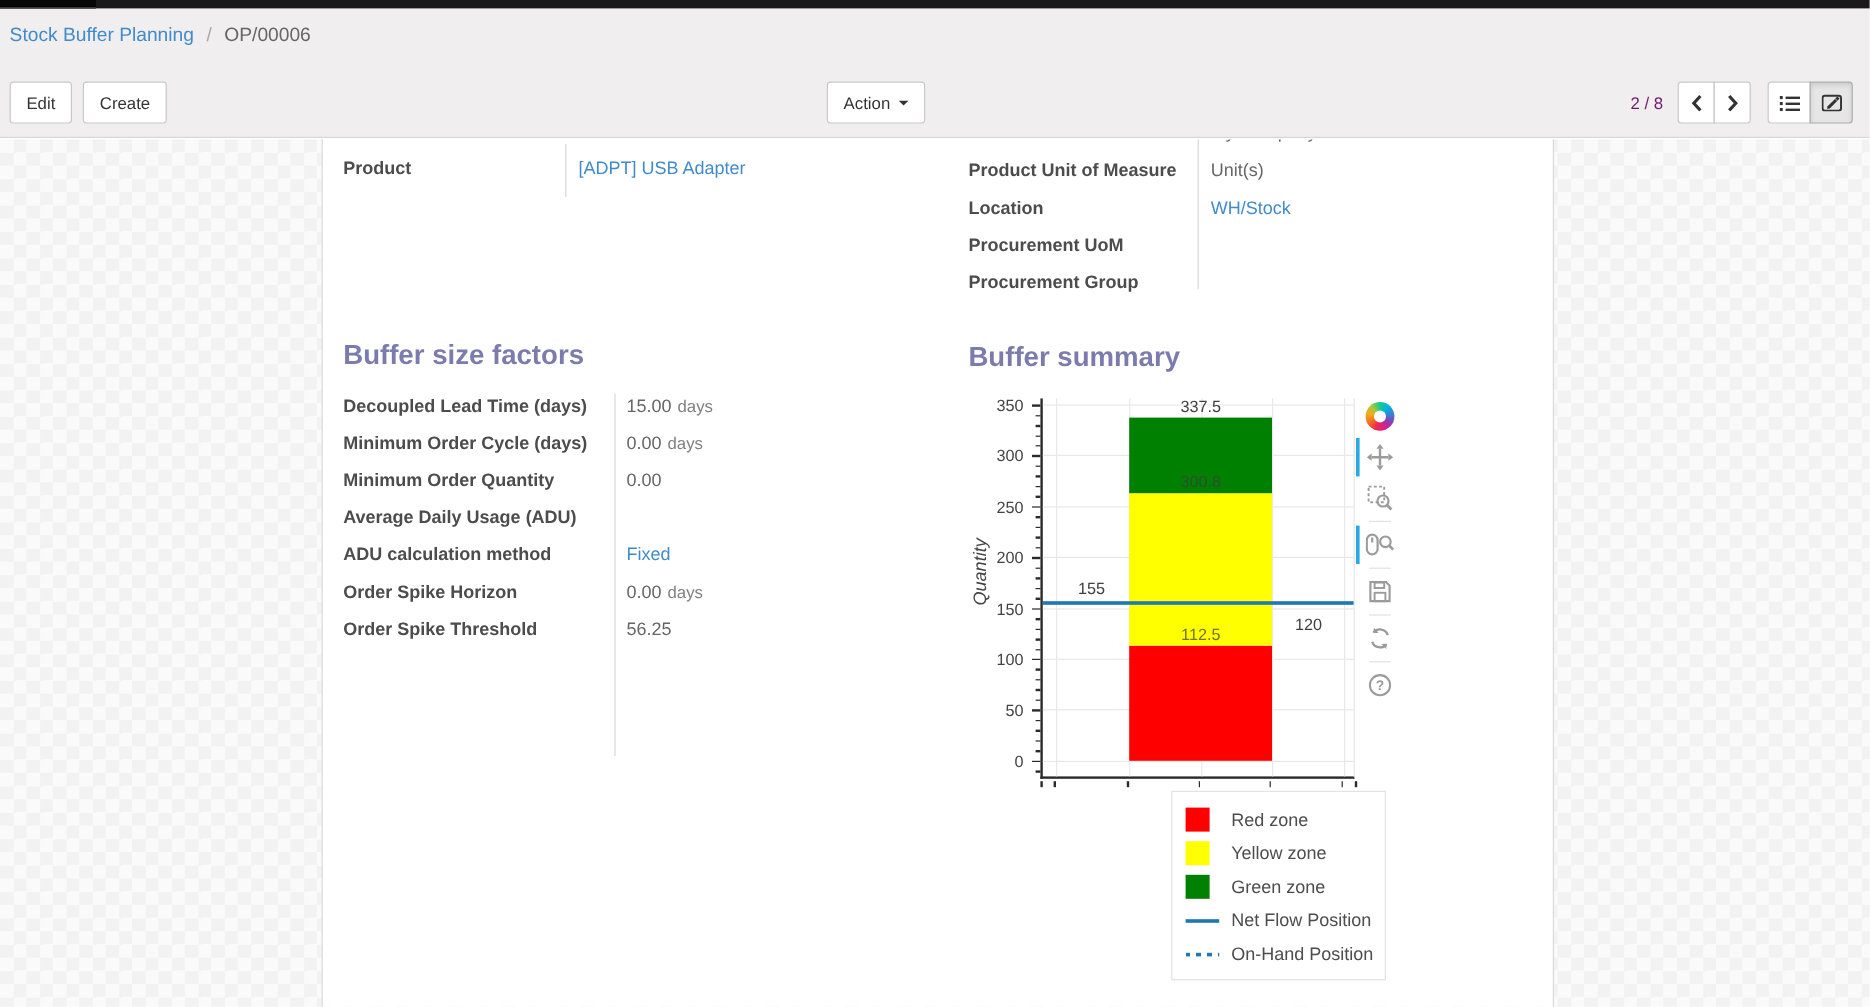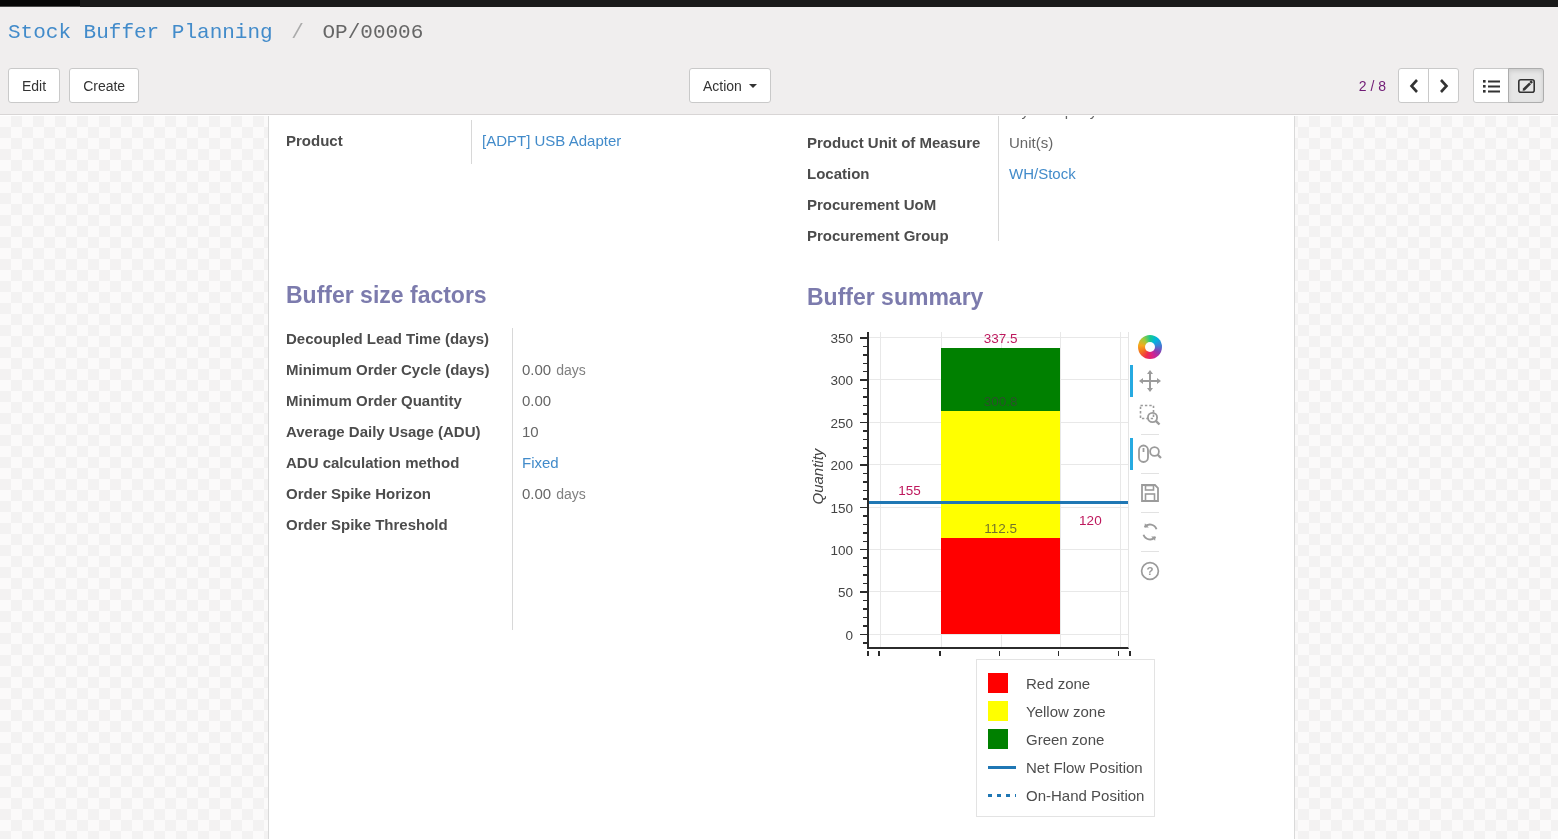--- a/index.html
+++ b/index.html
@@ -4,21 +4,21 @@
 <style>
   * { margin:0; padding:0; box-sizing:border-box; }
   html,body { width:1558px; height:839px; font-family:"Liberation Sans","DejaVu Sans",sans-serif; background:#fff; overflow:hidden; }
 
   
   .topbar { position:absolute; left:0; top:0; width:1558px; height:7px; background:#1a1a1a; z-index:30; }
   .topbar .seg { position:absolute; left:0; top:0; width:80px; height:7px; background:#070707; border-bottom:1px solid #4a4a4a; }
 
   
   .cpanel { position:absolute; left:0; top:7px; width:1558px; height:108px; background:#f0eeee; border-bottom:1px solid #d8d5d5; z-index:20; }
-  .crumbs { position:absolute; left:8px; top:14px; font-size:21px; color:#888; white-space:nowrap;font-family:Liberation Mono, monospace; }
+  .crumbs { position:absolute; left:8px; top:14px; font-size:16px; color:#888; white-space:nowrap; }
   .crumbs .clink { color:#428bca; text-decoration:none; cursor:pointer; }
   .crumbs .csep { color:#aaa; padding:0 6px; }
   .crumbs .ccur { color:#666; }
 
   .btn { display:inline-flex; align-items:center; justify-content:center; height:35px; padding:0 13px;
          font-size:14px; color:#333; background:#fff; border:1px solid #c9c9c9; border-radius:3px; cursor:pointer; }
   .btnrow-left { position:absolute; left:8px; top:61px; display:flex; gap:9px; }
   .btn-action { position:absolute; left:689px; top:61px; }
   .caret { display:inline-block; width:0; height:0; margin-left:7px; border-left:4px solid transparent; border-right:4px solid transparent; border-top:4px solid #333; }
 
@@ -63,21 +63,21 @@
   .chart-area { position:absolute; left:0; top:0; }
   .ylab { position:absolute; left:528px; top:360px; width:40px; font-size:15px; font-style:italic; color:#444;
           transform:rotate(-90deg); white-space:nowrap; }
   #plot { position:absolute; left:598px; top:216px; width:262px; height:317px;
           border-left:2px solid #2b2b2b; border-bottom:2px solid #2b2b2b; border-right:1px solid #e5e5e5; }
   .hgrid { position:absolute; left:0; width:100%; height:1px; background:#e8e8e8; }
   .vgrid { position:absolute; top:0; height:100%; width:1px; background:#e8e8e8; }
   .zone  { position:absolute; }
   .hline { position:absolute; left:0; width:100%; height:3px; }
   .hline.dotted { background:none !important; }
-  .plabel { position:absolute; font-size:13.5px; color:#be185d; transform:translateX(-50%); white-space:nowrap; }
+  .plabel { position:absolute; font-size:13.5px; color:#404040; transform:translateX(-50%); white-space:nowrap; }
   .plabel.muted { color:#3d3d3d; opacity:.72; }
   #yaxis { position:absolute; left:548px; top:216px; width:50px; height:317px; }
   .ytick { position:absolute; right:0; height:1.5px; background:#2b2b2b; }
   .ylabelt { position:absolute; right:14px; font-size:13.5px; color:#444; transform:translateY(-50%); }
   #xaxis { position:absolute; left:598px; top:535px; width:262px; height:8px; }
   .xtick { position:absolute; top:0; width:1.5px; height:5px; background:#2b2b2b; }
 
   
   .tbar { position:absolute; left:866px; top:214px; width:30px; display:flex; flex-direction:column; align-items:center; }
   .tb-btn { position:relative; width:26px; height:26px; display:flex; align-items:center; justify-content:center;
@@ -189,43 +189,44 @@
           <div class="flabel">Procurement Group</div>
           <div class="fvalue"><span></span></div>
         </div>
       </div>
     <div class="vline" style="left:729px; top:0; height:125px;"></div>
 
     <div class="section-title" style="left:17px; top:166px;">Buffer size factors</div>
     <div class="group-factors" id="factor-rows">
         <div class="frow">
           <div class="flabel">Decoupled Lead Time (days)</div>
+          <div class="fvalue"><span>15.00</span><span class="unit">days</span></div>
         </div>
         <div class="frow">
           <div class="flabel">Minimum Order Cycle (days)</div>
           <div class="fvalue"><span>0.00</span><span class="unit">days</span></div>
         </div>
         <div class="frow">
           <div class="flabel">Minimum Order Quantity</div>
           <div class="fvalue"><span>0.00</span></div>
         </div>
         <div class="frow">
           <div class="flabel">Average Daily Usage (ADU)</div>
-          <div class="fvalue"><span>10</span></div>
         </div>
         <div class="frow">
           <div class="flabel">ADU calculation method</div>
           <div class="fvalue"><span class="olink">Fixed</span></div>
         </div>
         <div class="frow">
           <div class="flabel">Order Spike Horizon</div>
           <div class="fvalue"><span>0.00</span><span class="unit">days</span></div>
         </div>
         <div class="frow">
           <div class="flabel">Order Spike Threshold</div>
+          <div class="fvalue"><span>56.25</span></div>
         </div>
       </div>
     <div class="vline" style="left:243px; top:212px; height:302px;"></div>
 
     <div class="section-title" style="left:538px; top:168px;">Buffer summary</div>
 
     <div class="chart-area">
       <div class="ylab">Quantity</div>
       <div id="yaxis">
           <div class="ytick" style="width: 4px; top: 310.219px;"></div>

